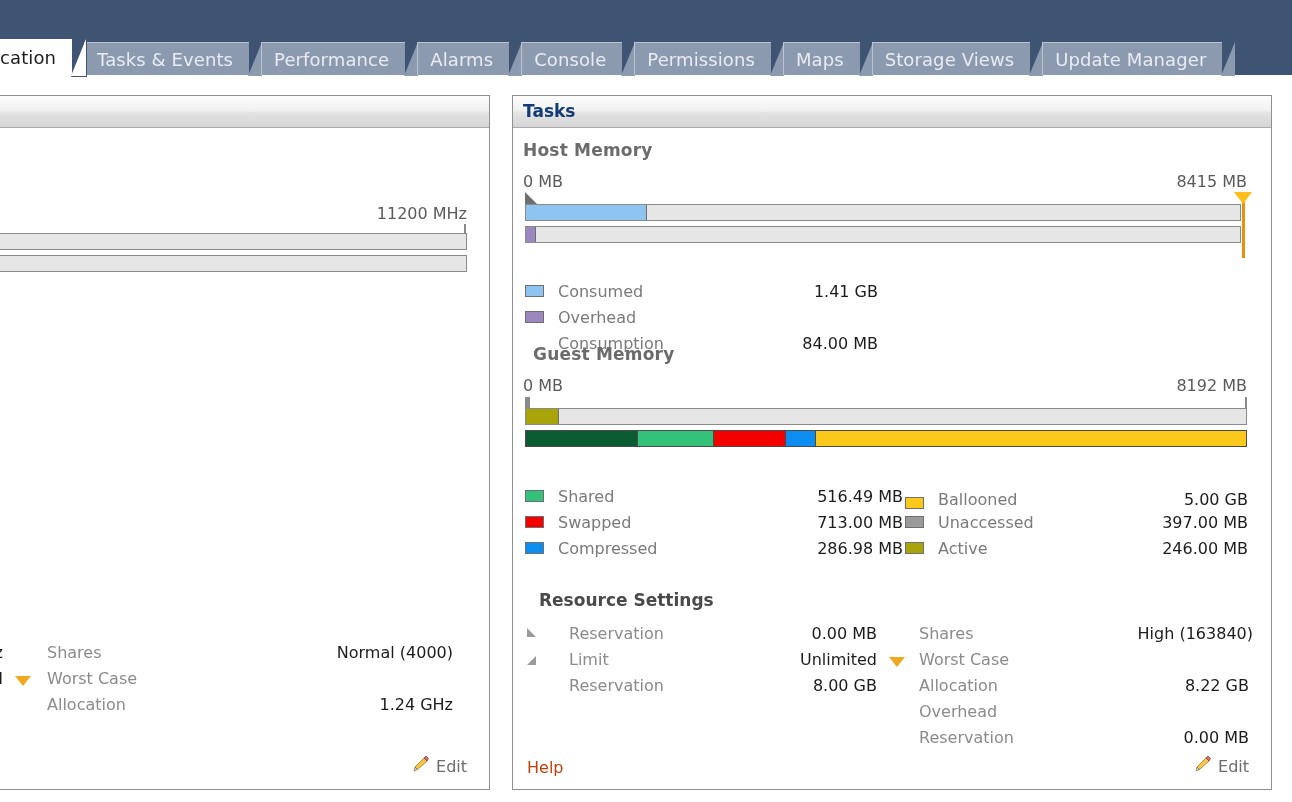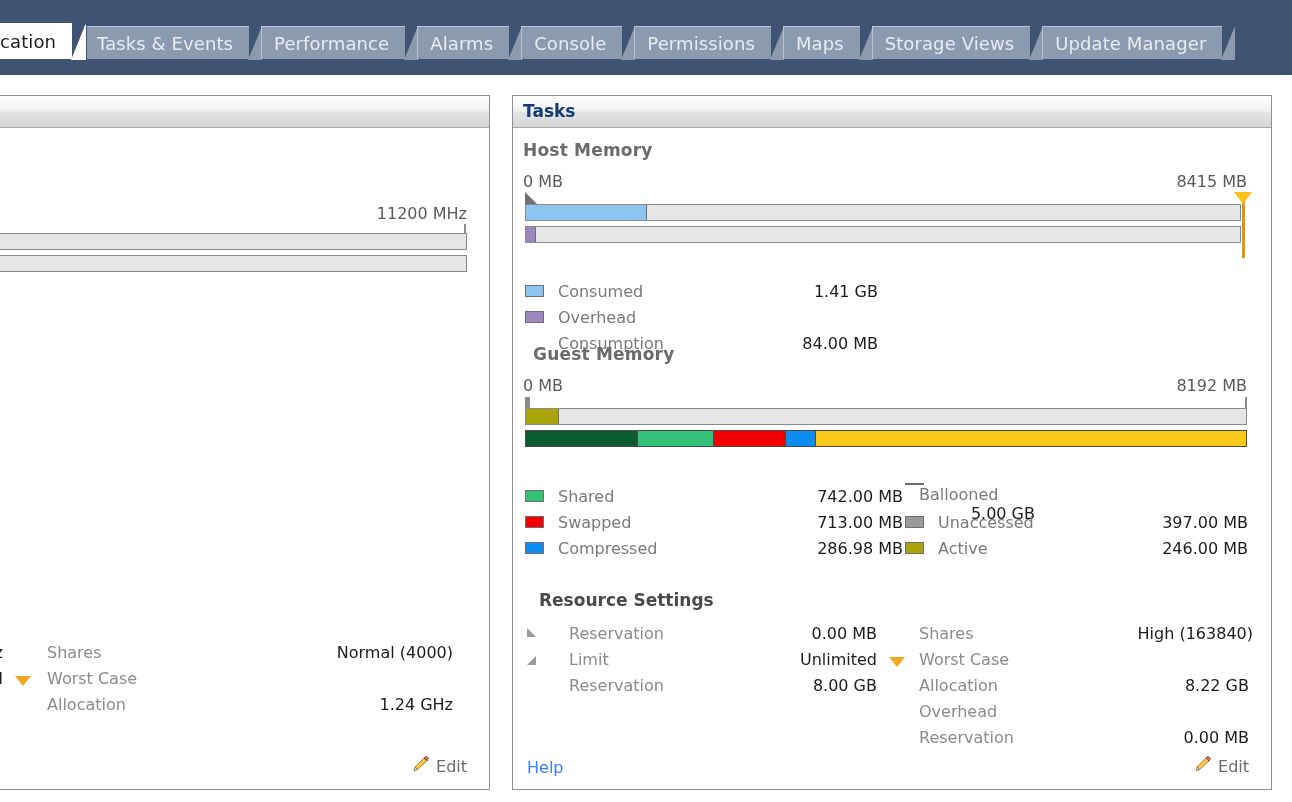--- a/index.html
+++ b/index.html
@@ -19,21 +19,21 @@
   
   .tabstrip {
     position: absolute;
     left: 0; top: 0;
     width: 1292px;
     height: 75px;
     background: #3f5472;
   }
   .tabs-row {
     position: absolute;
-    left: 0; bottom: 16px;
+    left: 0; bottom: 0;
     height: 39px;
     display: flex;
     align-items: flex-end;
   }
   .tab {
     position: relative;
     height: 33px;
     line-height: 33px;
     padding: 0 16px 0 12px;
     margin-right: 12px;
@@ -256,21 +256,21 @@
     border-color: transparent transparent #9a9a9a transparent;
   }
   .down-tri {
     width: 0; height: 0;
     border-style: solid;
     border-width: 10px 8px 0 8px;
     border-color: #f0a81e transparent transparent transparent;
   }
   .help-link {
     font-size: 16px;
-    color: #3b82f6;
+    color: #c2410c;
     cursor: pointer;
   }
   .edit-link {
     font-size: 16px;
     color: #6b6b6b;
     cursor: pointer;
     display: inline-flex;
     align-items: center;
     gap: 6px;
   }
@@ -412,36 +412,36 @@
             <div class="seg" style="width: 10%; background: rgb(244, 0, 0);"></div>
             <div class="seg" style="width: 4.2%; background: rgb(13, 141, 240);"></div>
             <div class="seg" style="width: 59.8%; background: rgb(251, 201, 28);"></div>
           </div>
       </div>
 
       <div class="abs" style="left:12px; top:355px; width:380px;">
         <div style="display:flex; align-items:center; height:26px;">
           <span class="swatch" style="background:#34c27b;"></span>
           <span class="legend-label" style="margin-left:14px; width:200px;">Shared</span>
-          <span class="legend-value" style="width:145px;">742.00 MB</span>
+          <span class="legend-value" style="width:145px;">516.49 MB</span>
         </div>
         <div style="display:flex; align-items:center; height:26px;">
           <span class="swatch" style="background:#f40000;"></span>
           <span class="legend-label" style="margin-left:14px; width:200px;">Swapped</span>
           <span class="legend-value" style="width:145px;">713.00 MB</span>
         </div>
         <div style="display:flex; align-items:center; height:26px;">
           <span class="swatch" style="background:#0d8df0;"></span>
           <span class="legend-label" style="margin-left:14px; width:200px;">Compressed</span>
           <span class="legend-value" style="width:145px;">286.98 MB</span>
         </div>
       </div>
 
       <div class="abs" style="left:392px; top:355px; width:345px;">
-        <div style="display:flex; align-items:flex-start; height:26px;flex-direction:column;">
+        <div style="display:flex; align-items:flex-end; height:26px;">
           <span class="swatch" style="background:#fbc91c;"></span>
           <span class="legend-label" style="margin-left:14px; width:180px;">Ballooned</span>
           <span class="legend-value" style="width:130px;">5.00 GB</span>
         </div>
         <div style="display:flex; align-items:center; height:26px;">
           <span class="swatch" style="background:#9a9a9a;"></span>
           <span class="legend-label" style="margin-left:14px; width:180px;">Unaccessed</span>
           <span class="legend-value" style="width:130px;">397.00 MB</span>
         </div>
         <div style="display:flex; align-items:center; height:26px;">

